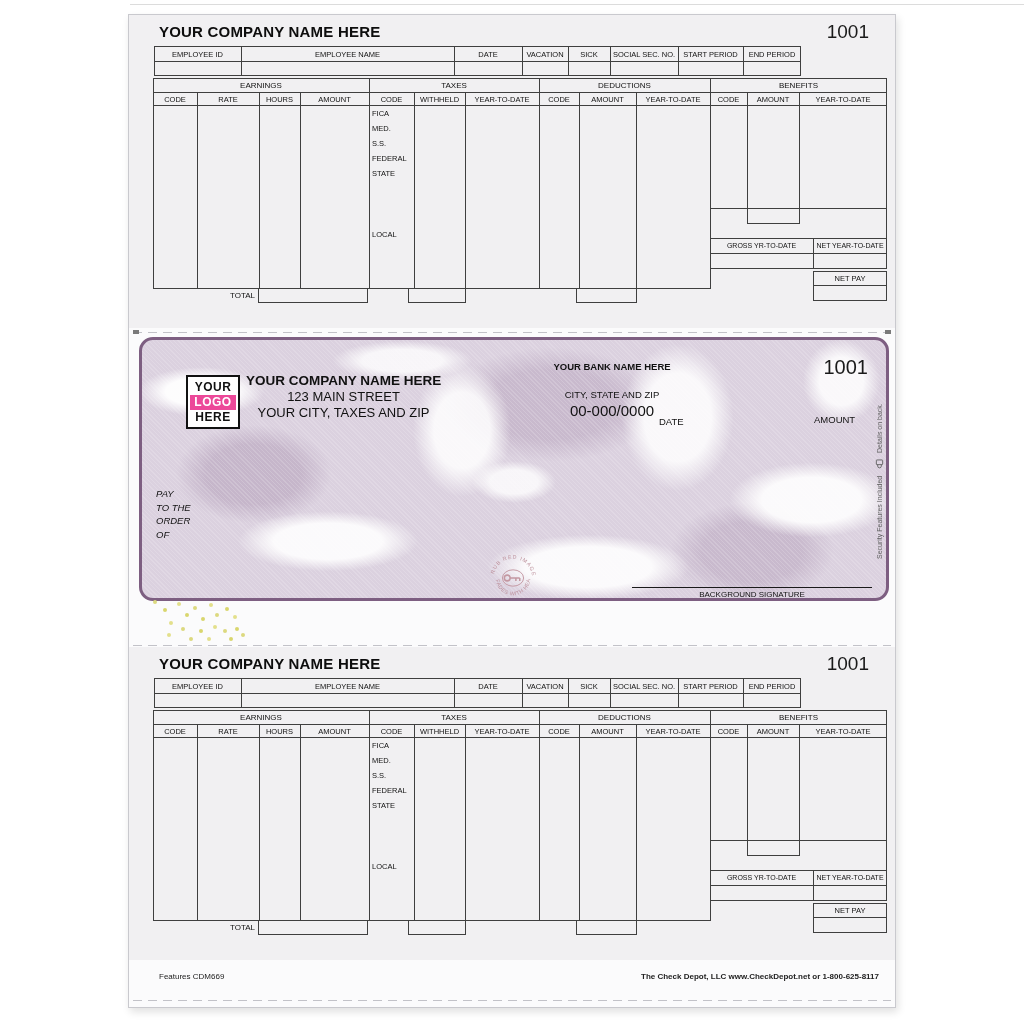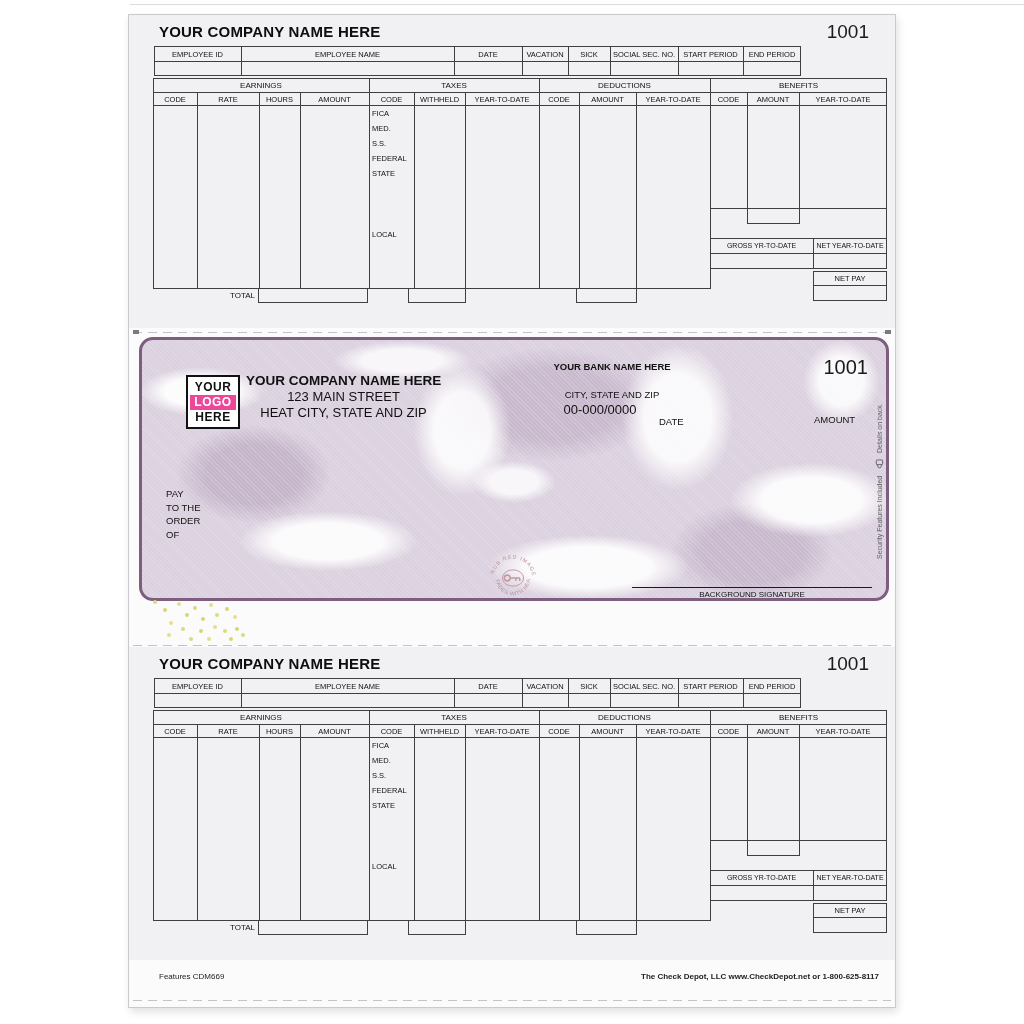--- a/index.html
+++ b/index.html
@@ -47,24 +47,24 @@
   .logo { position:absolute; left:44px; top:35px; width:54px; height:54px; background:#fff; border:2px solid #111;
           display:flex; flex-direction:column; justify-content:center; text-align:center; padding:2px; }
   .logo span { font-size:12px; font-weight:bold; line-height:15px; color:#111; letter-spacing:.5px; }
   .logo .inv { background:#ec4899; color:#fff; }
   .co { position:absolute; left:104px; top:33px; width:195px; text-align:center; color:#111; }
   .co-name { font-size:13.5px; font-weight:bold; white-space:nowrap; }
   .co-a { font-size:13px; margin-top:1px; }
   .bank { position:absolute; left:380px; top:21px; width:180px; text-align:center; color:#111; }
   .bank-name { font-size:9.5px; font-weight:bold; }
   .bank-a { font-size:9.5px; margin-top:17px; }
-  .fraction { position:absolute; left:368px; top:62px; width:180px; text-align:center; font-size:13px; color:#111; }
+  .fraction { position:absolute; left:380px; top:62px; width:180px; text-align:center; font-size:15px; color:#111; }
   .date-lbl { position:absolute; left:517px; top:76px; font-size:9.5px; color:#111; }
   .amt-lbl { position:absolute; left:672px; top:74px; font-size:9.5px; color:#111; }
-  .pay { position:absolute; left:24px; top:147px; font-size:9.5px; line-height:13.5px; color:#111; }
+  .pay { position:absolute; left:14px; top:147px; font-size:9.5px; line-height:13.5px; color:#111;font-style:italic; }
   .seal { position:absolute; left:344px; top:212px; }
   .sig-line { position:absolute; left:490px; top:247px; width:240px; height:0; border-top:1.5px solid #1a1a1a; }
   .sig-lbl { position:absolute; left:490px; top:250px; width:240px; text-align:center; font-size:8px; color:#111; }
   .edge { position:absolute; right:2px; top:26px; height:230px; writing-mode:vertical-rl; transform:rotate(180deg);
           display:flex; align-items:center; justify-content:center; gap:6px; font-size:7px; color:#5f5f5f; }
   .micr { position:absolute; left:145px; top:596px; font-family:"DejaVu Sans Mono","DejaVu Sans",monospace;
           font-weight:bold; font-size:17px; letter-spacing:1.5px; color:#1c1c1c; white-space:pre; }
   .dots { position:absolute; left:24px; top:585px; width:4px; height:4px; border-radius:50%; background:#dcd97f;
           box-shadow: 10px 8px 0 #d9d66e, 24px 2px 0 #e3e08c, 32px 13px 0 #d9d66e, 16px 21px 0 #e3e08c,
             40px 6px 0 #dcd97f, 48px 17px 0 #d9d66e, 56px 3px 0 #e3e08c, 62px 13px 0 #dcd97f,
@@ -190,21 +190,21 @@
   <div class="check">
     <div class="chk-num">1001</div>
     <div class="logo">
       <span>YOUR</span>
       <span class="inv">LOGO</span>
       <span>HERE</span>
     </div>
     <div class="co">
       <div class="co-name">YOUR COMPANY NAME HERE</div>
       <div class="co-a">123 MAIN STREET</div>
-      <div class="co-a">HEAT CITY, STATE AND ZIP</div>
+      <div class="co-a">YOUR CITY, TAXES AND ZIP</div>
     </div>
     <div class="bank">
       <div class="bank-name">YOUR BANK NAME HERE</div>
       <div class="bank-a">CITY, STATE AND ZIP</div>
     </div>
     <div class="fraction">00-000/0000</div>
     <div class="date-lbl">DATE</div>
     <div class="amt-lbl">AMOUNT</div>
     <div class="pay">
       <div>PAY</div>

